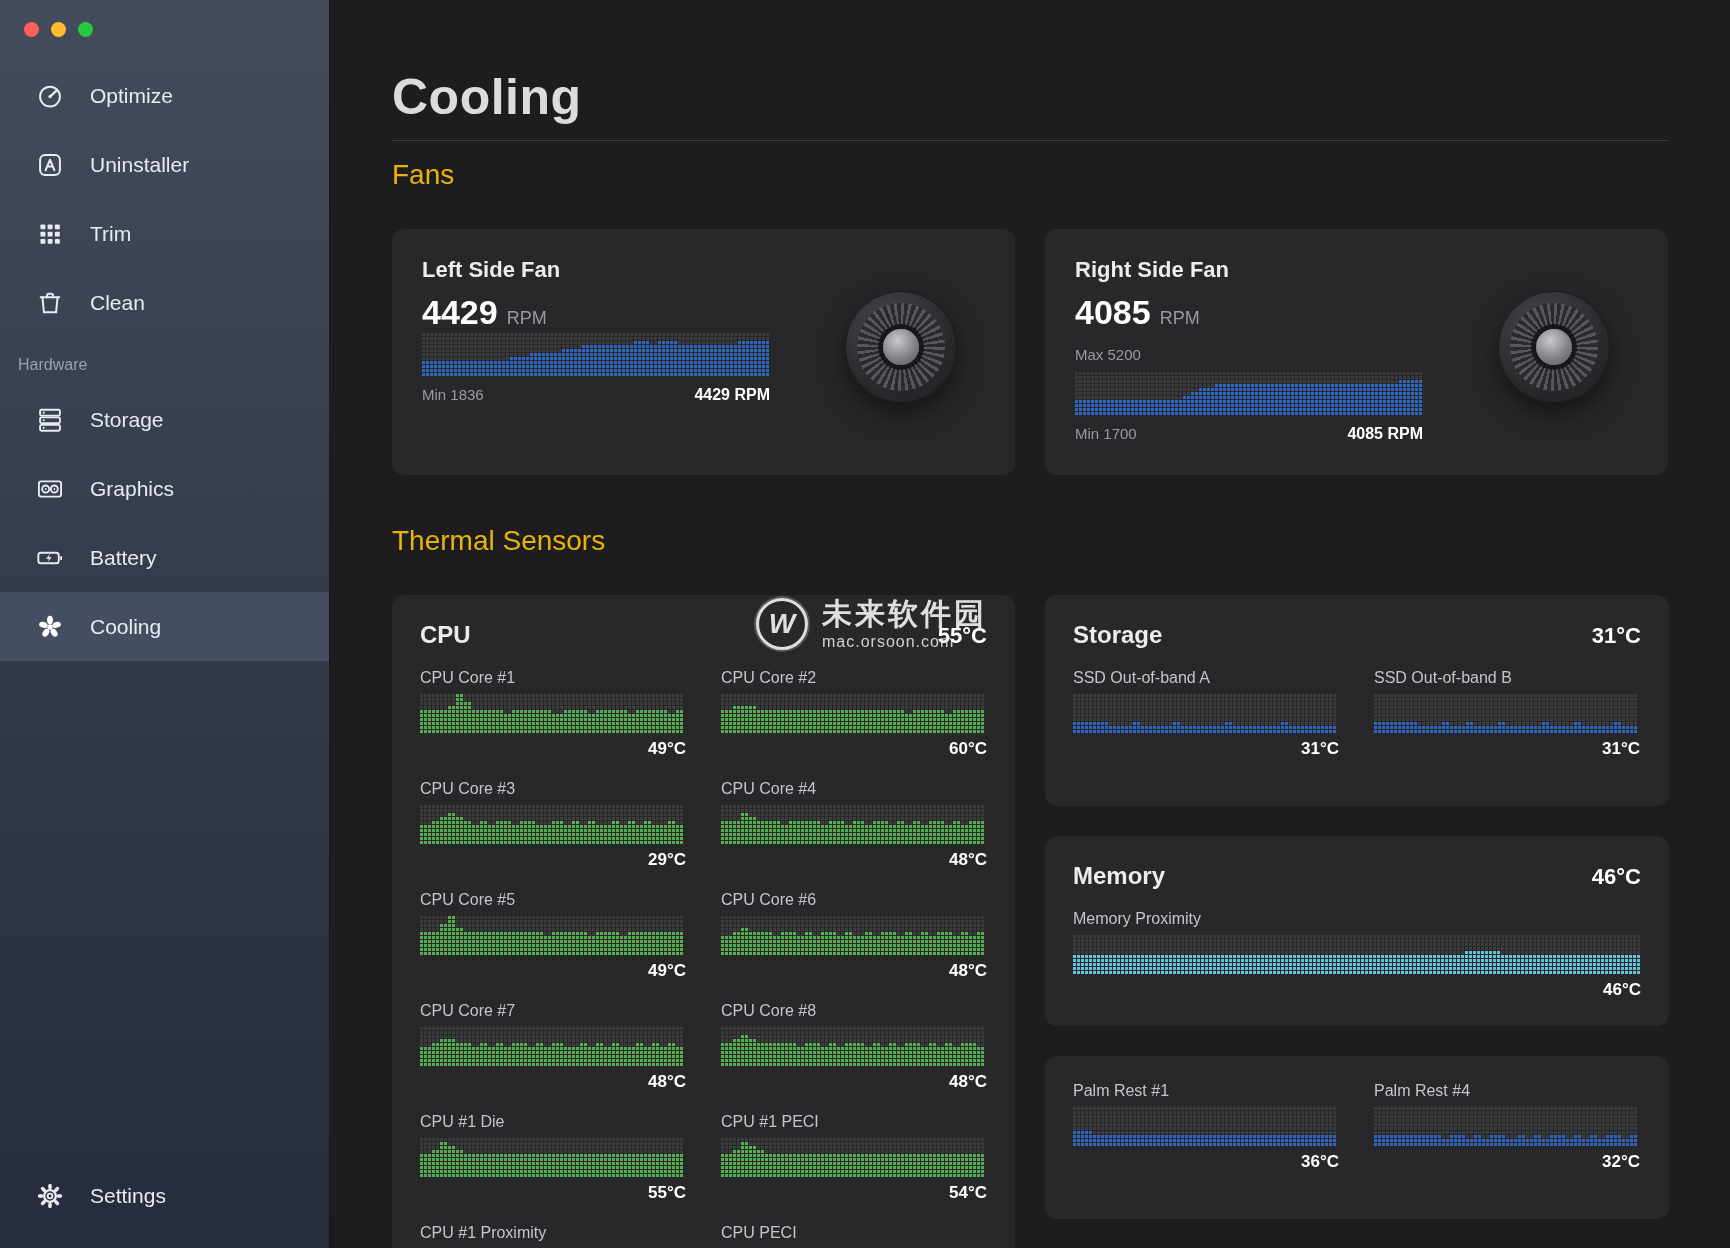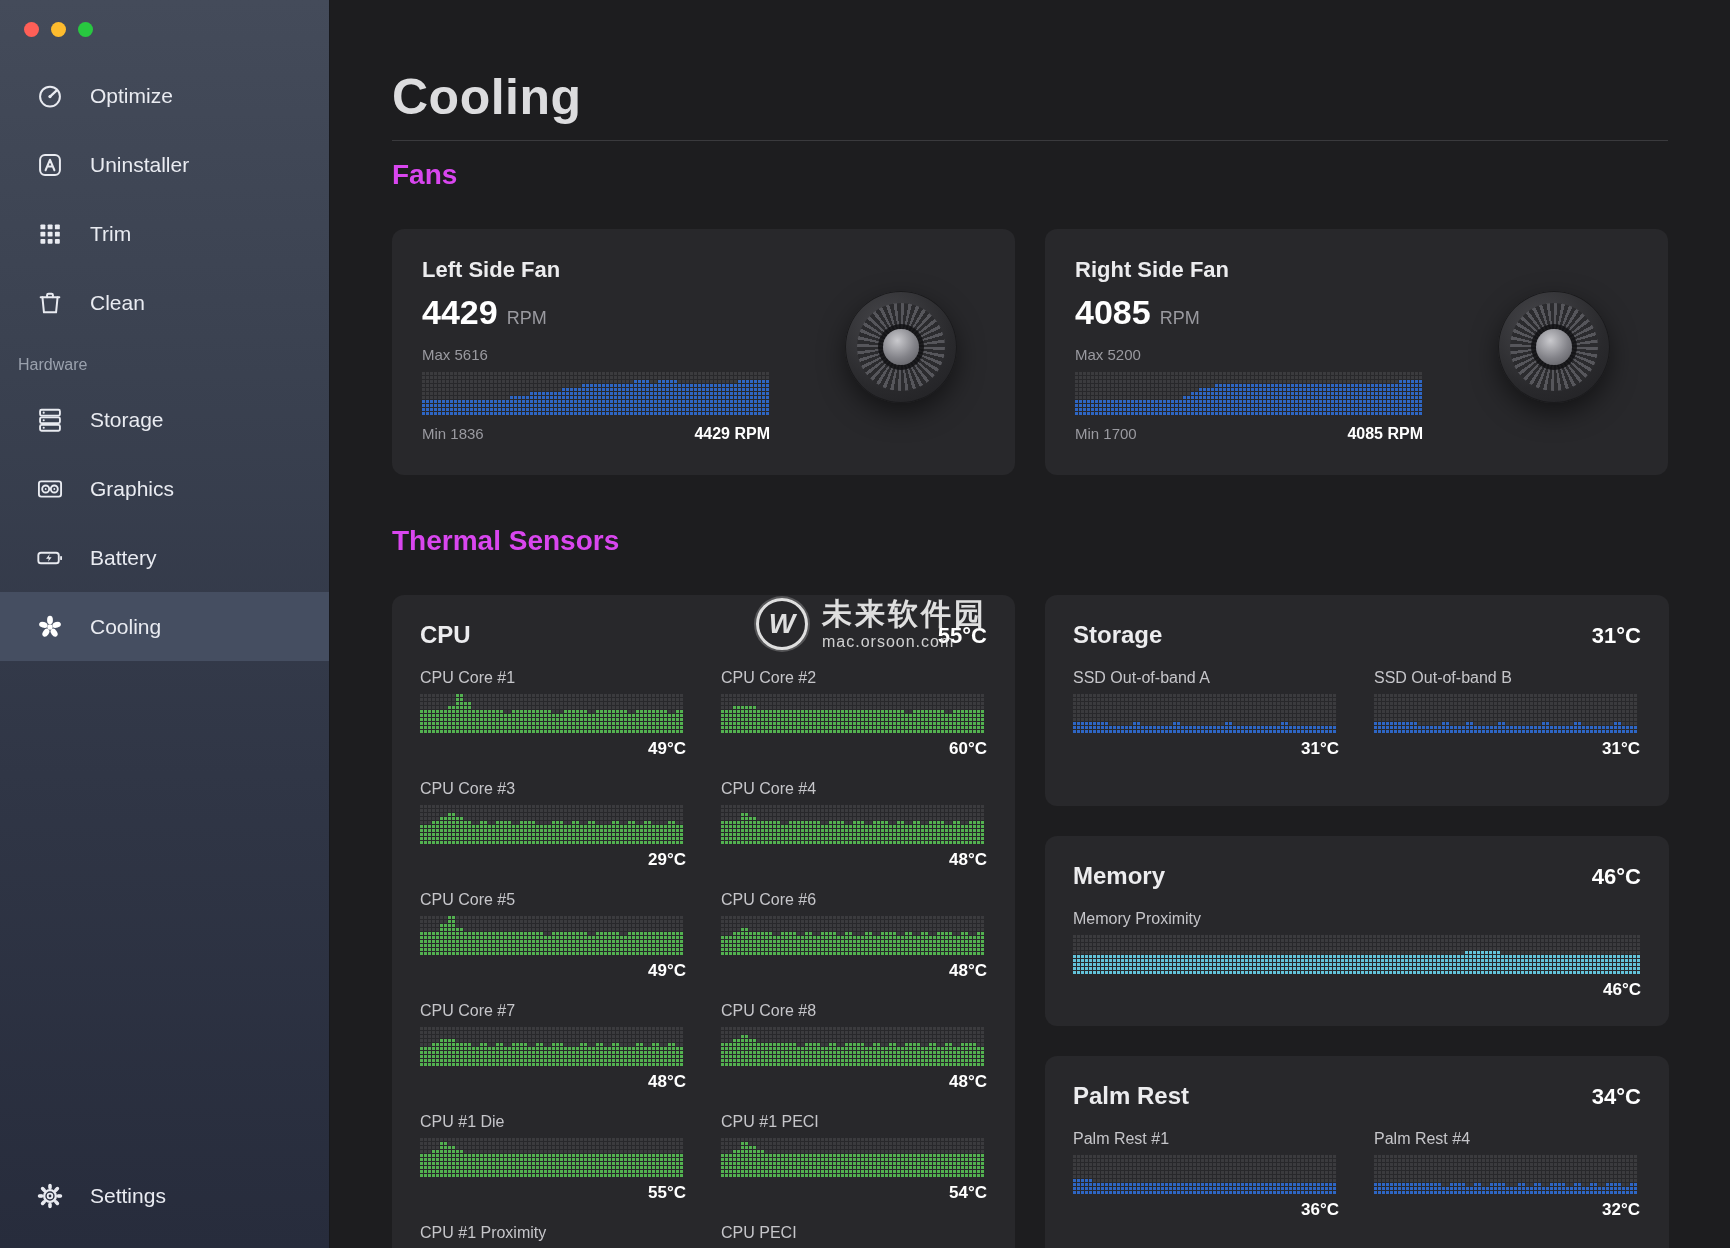--- a/index.html
+++ b/index.html
@@ -26,21 +26,21 @@
   .side-item.selected{background:var(--c-sel);}
   .section-label{color:#9aa1ad; font-size:16px; padding:16px 0 8px 18px; height:48px; display:flex; align-items:center;}
   .side-spacer{flex:1;}
   .settings-row{margin-bottom:18px;}
   .icn svg{display:block;}
 
   
   .main{flex:1; padding:0 62px; overflow:hidden;}
   h1.page-title{font-size:50px; font-weight:700; color:#dcdcde; margin-top:68px; margin-bottom:14px; letter-spacing:0.5px;}
   .divider{border:none; border-top:1px solid #3a3a3d; width:100%;}
-  h2.sec{font-size:28px; font-weight:700; color:#d946ef;}
+  h2.sec{font-size:28px; font-weight:400; color:#eab308;}
   h2.sec.fans{margin:18px 0 38px;}
   h2.sec.thermal{margin:50px 0 38px;}
 
   .grid2{display:grid; grid-template-columns:1fr 1fr; gap:30px; align-items:start;}
   .card{background:#28282b; border-radius:12px;}
 
   
   .fan-card{padding:28px 30px; position:relative; height:246px;}
   .fan-name{font-size:22px; font-weight:600; color:#ececee;}
   .rpm-row{margin-top:10px; display:flex; align-items:baseline;}
@@ -254,21 +254,20 @@
     <h2 class="sec fans">Fans</h2>
 
     <div class="grid2">
 
       <div class="card fan-card">
         <div class="fan-name">Left Side Fan</div>
         <div class="rpm-row">
           <span class="rpm-val">4429</span>
           <span class="rpm-unit">RPM</span>
         </div>
-        <div class="max-label">Max 5616</div>
         <div class="dotchart blue fan-chart" style="height: 44px;">
             <i style="--lith: 16px;"></i>
             <i style="--lith: 16px;"></i>
             <i style="--lith: 16px;"></i>
             <i style="--lith: 16px;"></i>
             <i style="--lith: 16px;"></i>
             <i style="--lith: 16px;"></i>
             <i style="--lith: 16px;"></i>
             <i style="--lith: 16px;"></i>
             <i style="--lith: 16px;"></i>
@@ -1505,24 +1504,20 @@
                 <i style="--lith: 20px;"></i>
                 <i style="--lith: 20px;"></i>
                 <i style="--lith: 20px;"></i>
                 <i style="--lith: 20px;"></i>
               </div>
             <div class="sensor-temp">46°C</div>
           </div>
         </div>
 
         <div class="card sensor-card">
-          <div class="card-head">
-            <span class="card-title">Palm Rest</span>
-            <span class="card-temp">34°C</span>
-          </div>
           <div class="sensor-cols">
             <div class="sensor">
               <div class="sensor-label">Palm Rest #1</div>
               <div class="dotchart blue" style="height: 40px;">
                   <i style="--lith: 16px;"></i>
                   <i style="--lith: 16px;"></i>
                   <i style="--lith: 16px;"></i>
                   <i style="--lith: 16px;"></i>
                   <i style="--lith: 16px;"></i>
                   <i style="--lith: 12px;"></i>

